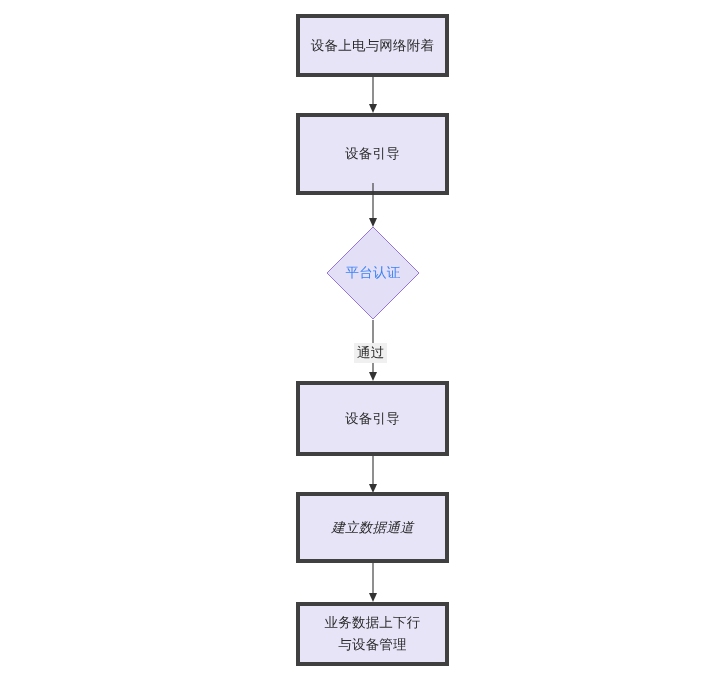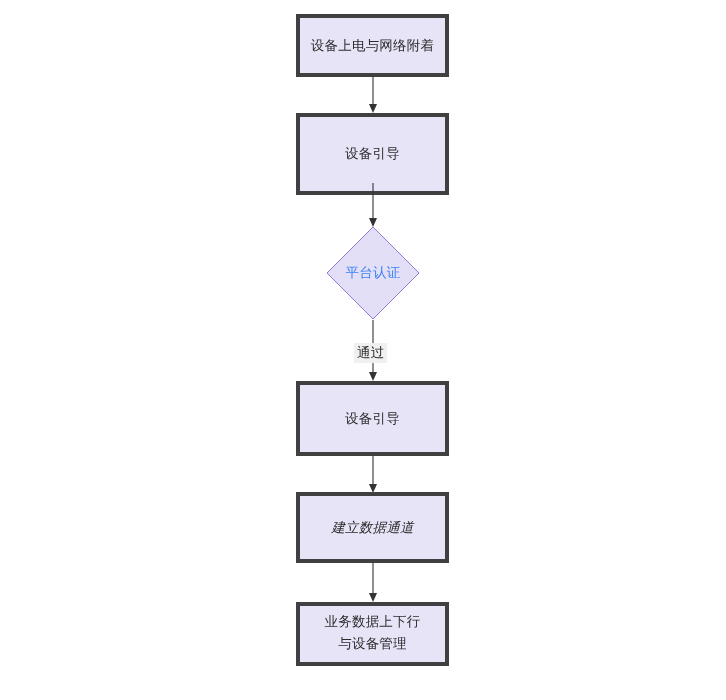--- a/index.html
+++ b/index.html
@@ -140,18 +140,18 @@
 
   <div class="node" style="left:296px; top:492px; width:153px; height:71px;font-style:italic;">
     <span class="line">建立数据通道</span>
   </div>
 
   <svg class="edge" style="left:365px; top:563px; width:16px; height:39px;" viewBox="0 0 16 39">
     <line x1="8" y1="0" x2="8" y2="32"></line>
     <polygon points="8,39 4,30 12,30"></polygon>
   </svg>
 
-  <div class="node" style="left:296px; top:602px; width:153px; height:64px;font-family:Liberation Mono, monospace;">
+  <div class="node" style="left:296px; top:602px; width:153px; height:64px;">
     <span class="line">业务数据上下行</span>
     <span class="line">与设备管理</span>
   </div>
 
 </div>
 
 </body></html>

